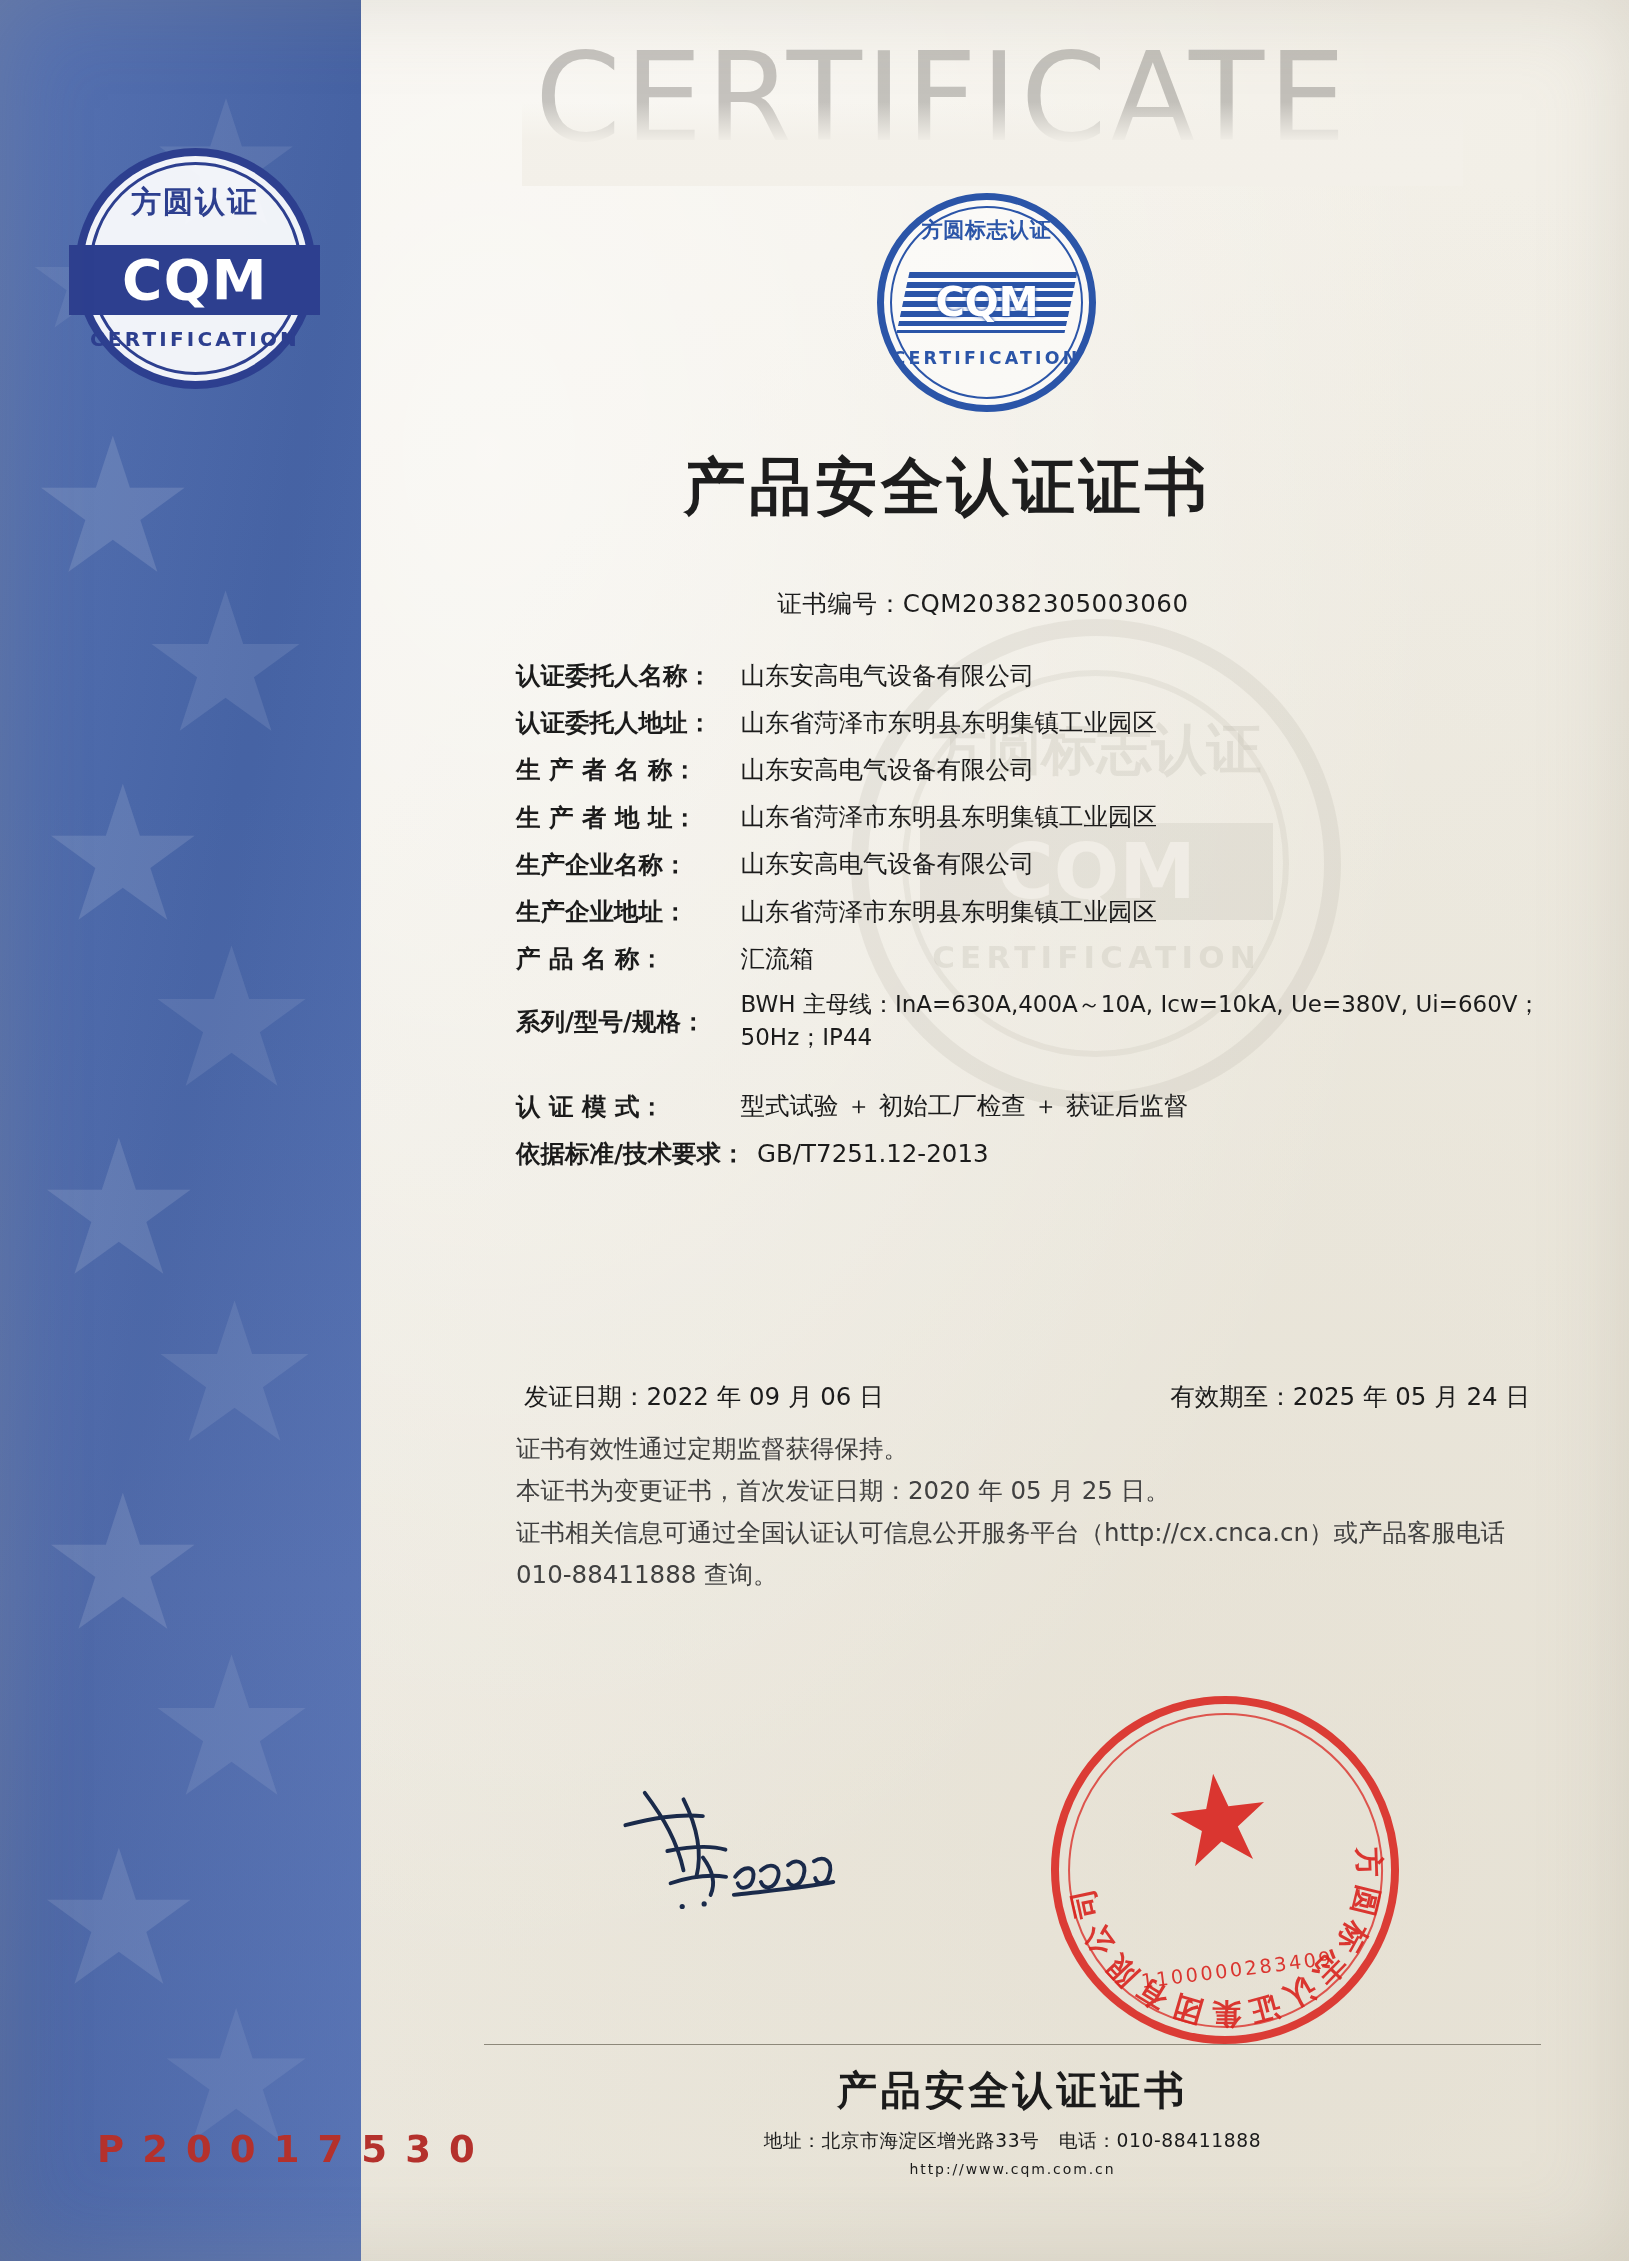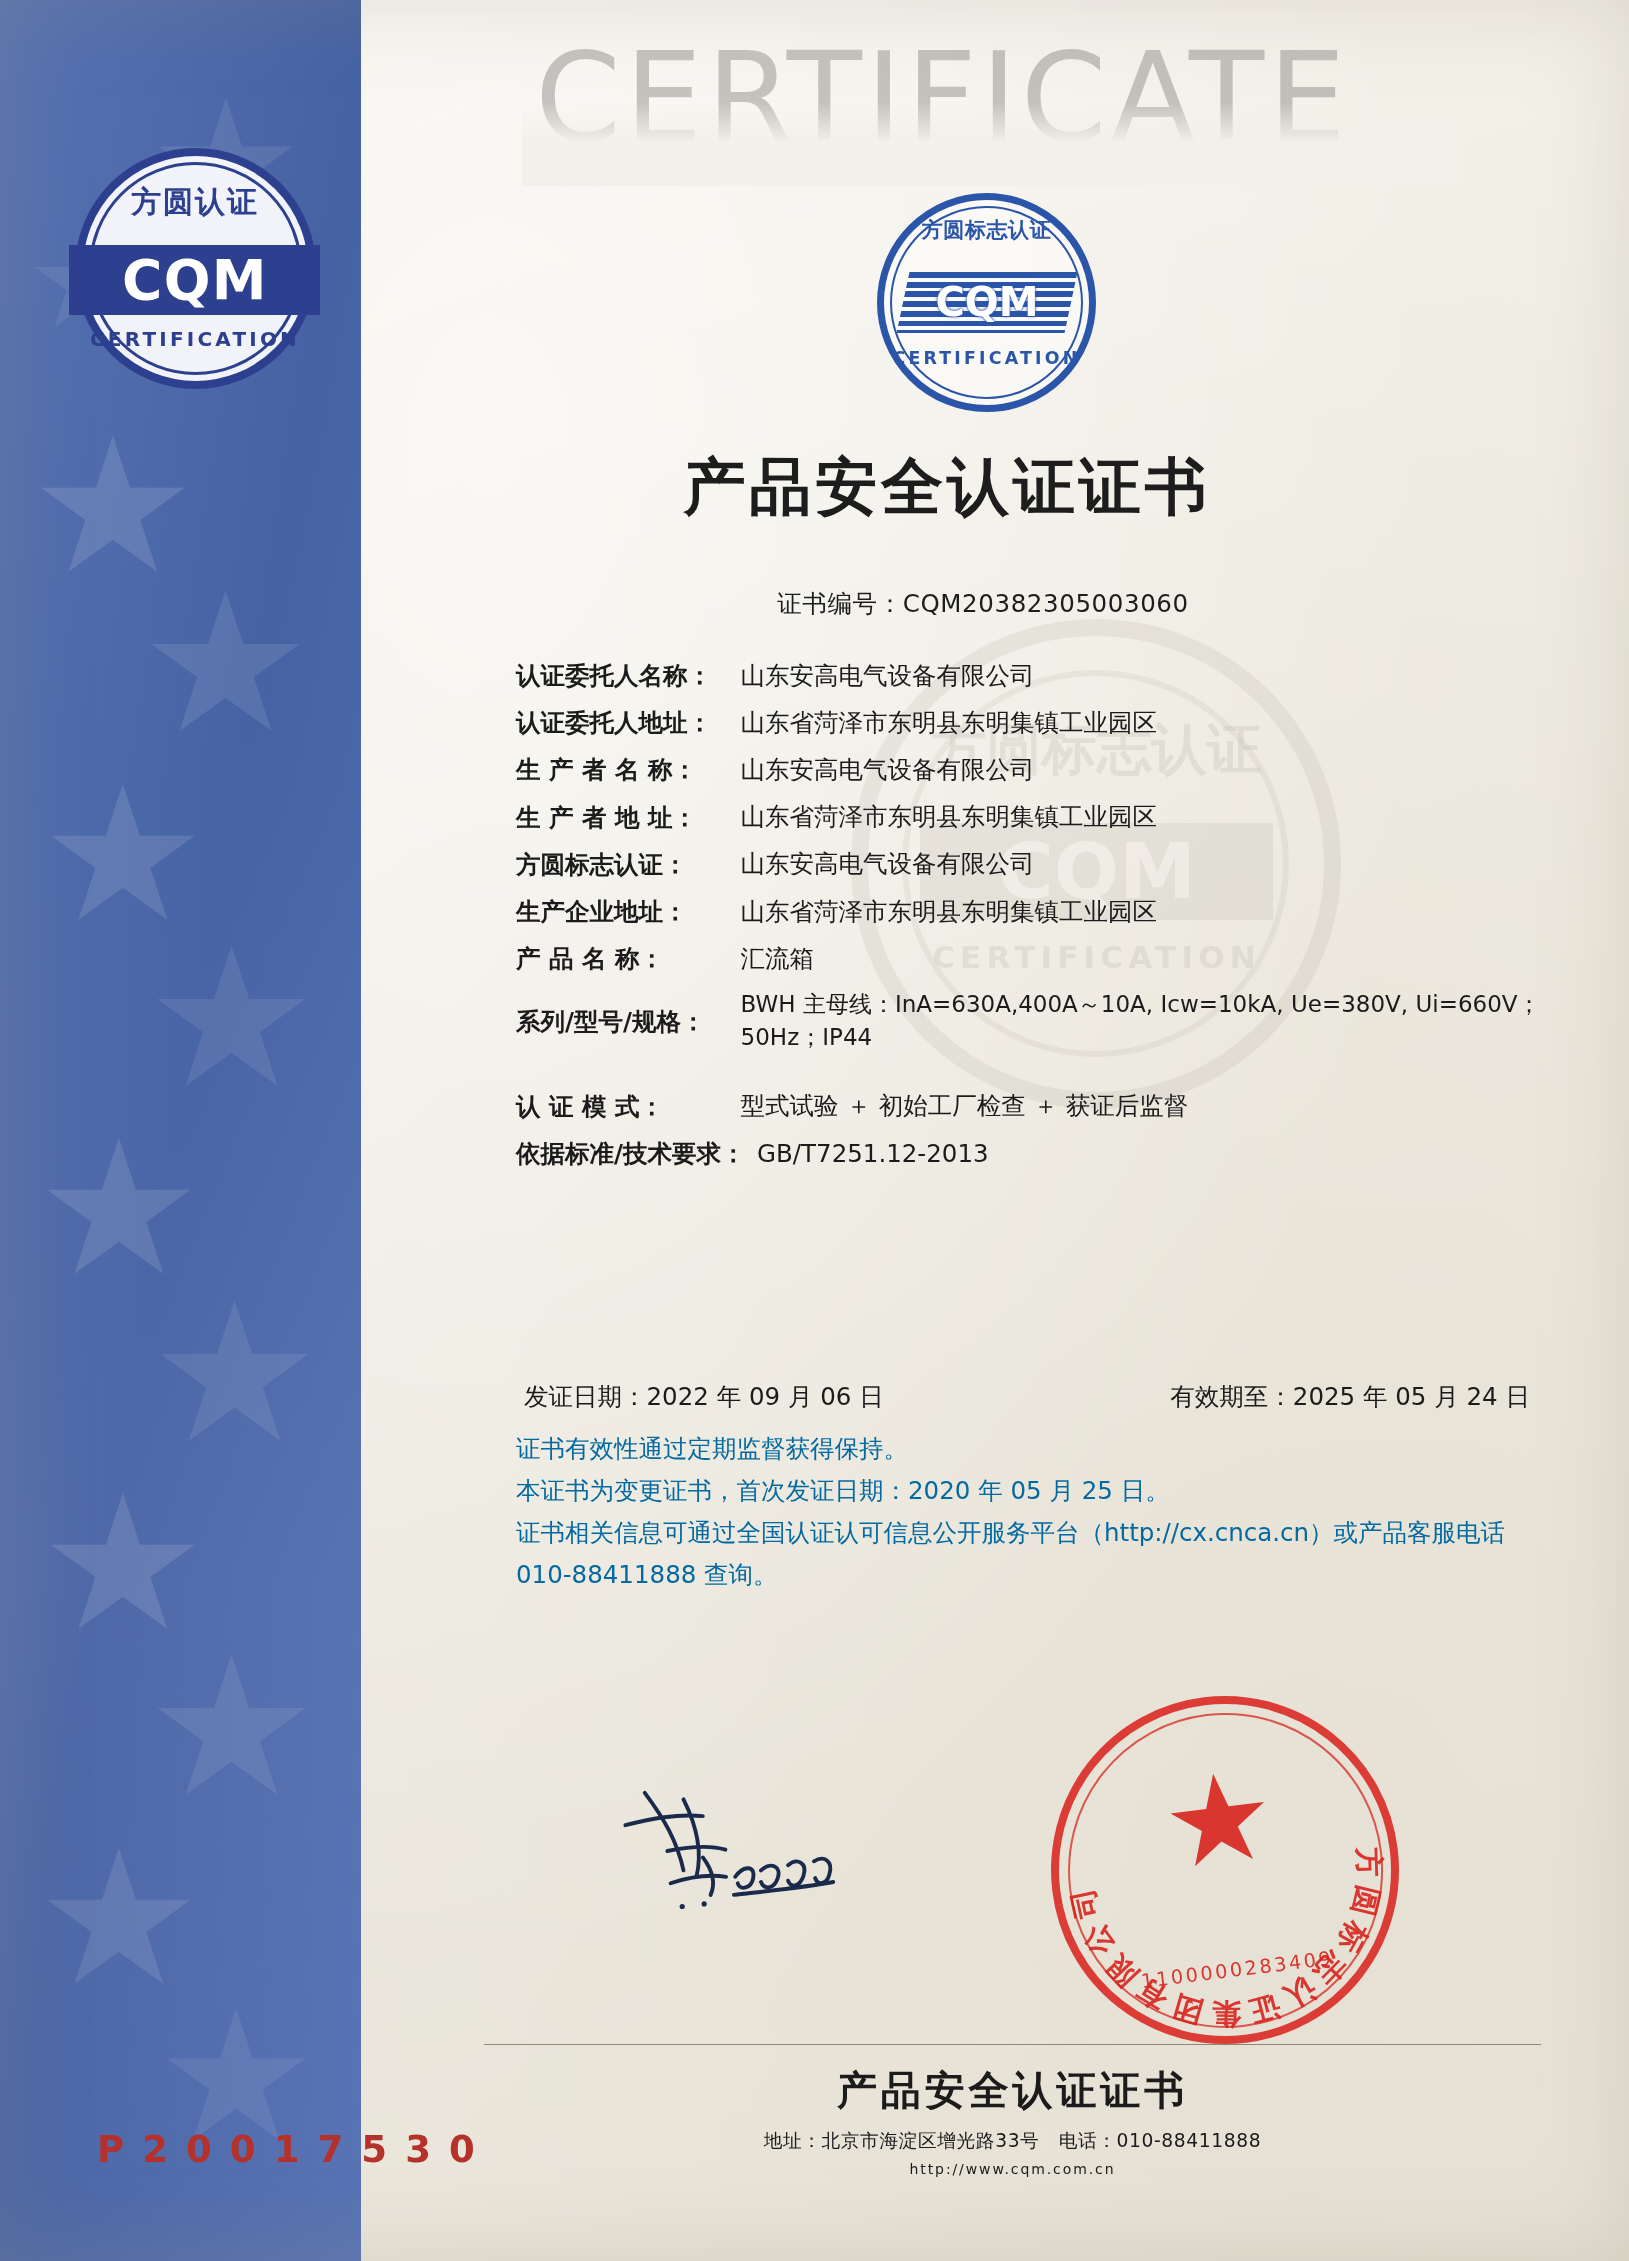--- a/index.html
+++ b/index.html
@@ -380,21 +380,21 @@
     font-size: 24.5px;
     color: #1b1b1b;
   }
   .note-lines {
     position: absolute;
     left: 516px;
     top: 1428px;
     width: 1045px;
     font-family: "DejaVu Sans", sans-serif;
     font-size: 24.5px;
-    color: #0369a1;
+    color: #404040;
     line-height: 1.72;
   }
 
   
   .seal {
     position: absolute;
     left: 1051px;
     top: 1696px;
     width: 348px;
     height: 348px;
@@ -571,21 +571,21 @@
     </div>
     <div class="frow">
       <div class="flabel">生 产 者 名 称：</div>
       <div class="fvalue">山东安高电气设备有限公司</div>
     </div>
     <div class="frow">
       <div class="flabel">生 产 者 地 址：</div>
       <div class="fvalue">山东省菏泽市东明县东明集镇工业园区</div>
     </div>
     <div class="frow">
-      <div class="flabel">方圆标志认证：</div>
+      <div class="flabel">生产企业名称：</div>
       <div class="fvalue">山东安高电气设备有限公司</div>
     </div>
     <div class="frow">
       <div class="flabel">生产企业地址：</div>
       <div class="fvalue">山东省菏泽市东明县东明集镇工业园区</div>
     </div>
     <div class="frow">
       <div class="flabel">产 品 名 称：</div>
       <div class="fvalue">汇流箱</div>
     </div>

